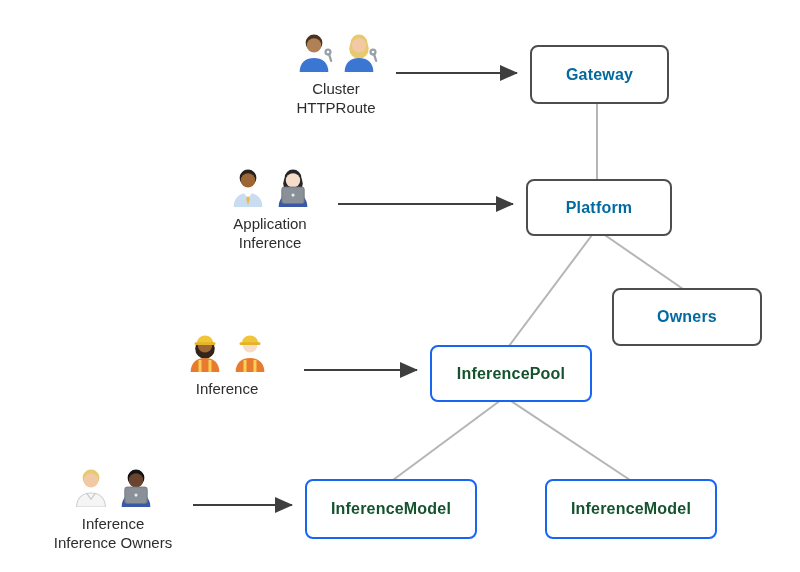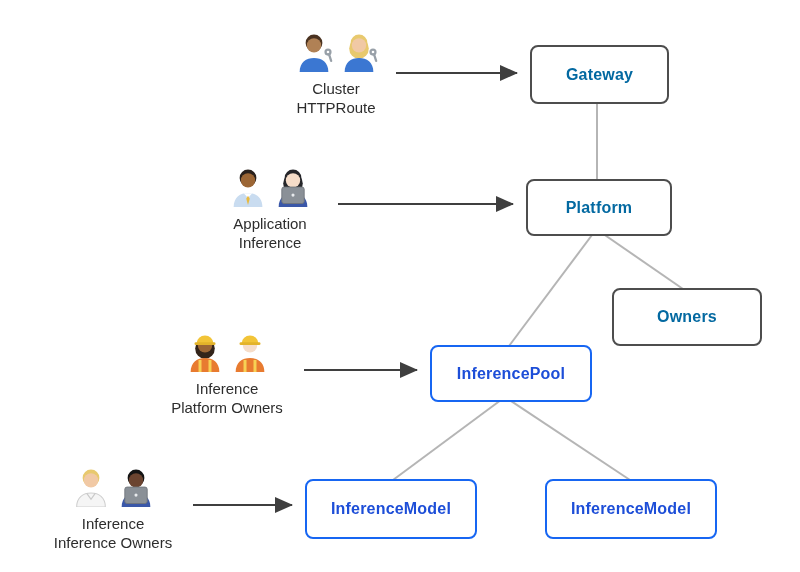--- a/index.html
+++ b/index.html
@@ -6,21 +6,21 @@
   .canvas{
     position:relative;width:800px;height:572px;background:#ffffff;
     font-family:"Liberation Sans",sans-serif;overflow:hidden;
   }
   .edges{position:absolute;left:0;top:0;z-index:0;}
   .node{
     position:absolute;display:flex;align-items:center;justify-content:center;
     background:#ffffff;border:2px solid #4d4d4d;border-radius:8px;
     font-weight:bold;font-size:16px;color:#0369a1;z-index:1;letter-spacing:.2px;
   }
-  .node.blue{border-color:#1766f2;color:#1d4ed8;}
+  .node.blue{border-color:#1766f2;color:#14532d;}
   .actor{position:absolute;width:150px;display:flex;flex-direction:column;align-items:center;z-index:1;}
   .actor .icons{display:flex;gap:3px;align-items:flex-end;height:46px;}
   .actor .label{margin-top:3px;font-size:15px;line-height:19px;color:#2d2d2d;text-align:center;white-space:nowrap;}
 </style>
 </head>
 <body>
 
 <div class="canvas">
 
   <svg class="edges" width="800" height="572" viewBox="0 0 800 572">
@@ -118,21 +118,20 @@
             <circle cx="12" cy="8.8" r="4.1" fill="#f6ddc9"></circle>
             <path d="M7.3,7.4 a4.7,4.2 0 0 1 9.4,0 z" fill="#f2c437"></path>
             <rect x="6" y="7" width="12" height="1.6" rx="0.8" fill="#e3b32a"></rect>
             <path d="M3.8,24 C3.8,18.4 7.6,16 12,16 C16.4,16 20.2,18.4 20.2,24 Z" fill="#e87b30"></path>
             <rect x="8.3" y="17.1" width="1.7" height="6.9" fill="#f7d154"></rect>
             <rect x="14" y="17.1" width="1.7" height="6.9" fill="#f7d154"></rect>
           </svg></span>
     </div>
     <div class="label">
       <div>Inference</div>
-      <div>Platform Owners</div>
     </div>
   </div>
 
   <div class="actor" style="left:38px;top:465px">
     <div class="icons">
       <span><svg viewBox="0 0 24 24" width="42" height="42" aria-hidden="true">
             <circle cx="12" cy="7.4" r="4.8" fill="#e8c96e"></circle>
             <circle cx="12" cy="8.8" r="4.1" fill="#f1c9a5"></circle>
             <path d="M3.8,24 C3.8,18.4 7.6,16 12,16 C16.4,16 20.2,18.4 20.2,24 Z" fill="#f5f5f5" stroke="#cfcfcf" stroke-width="0.6"></path>
             <path d="M9.6,16.2 L12,19.6 L14.4,16.2" fill="none" stroke="#c9c9c9" stroke-width="0.7"></path>

